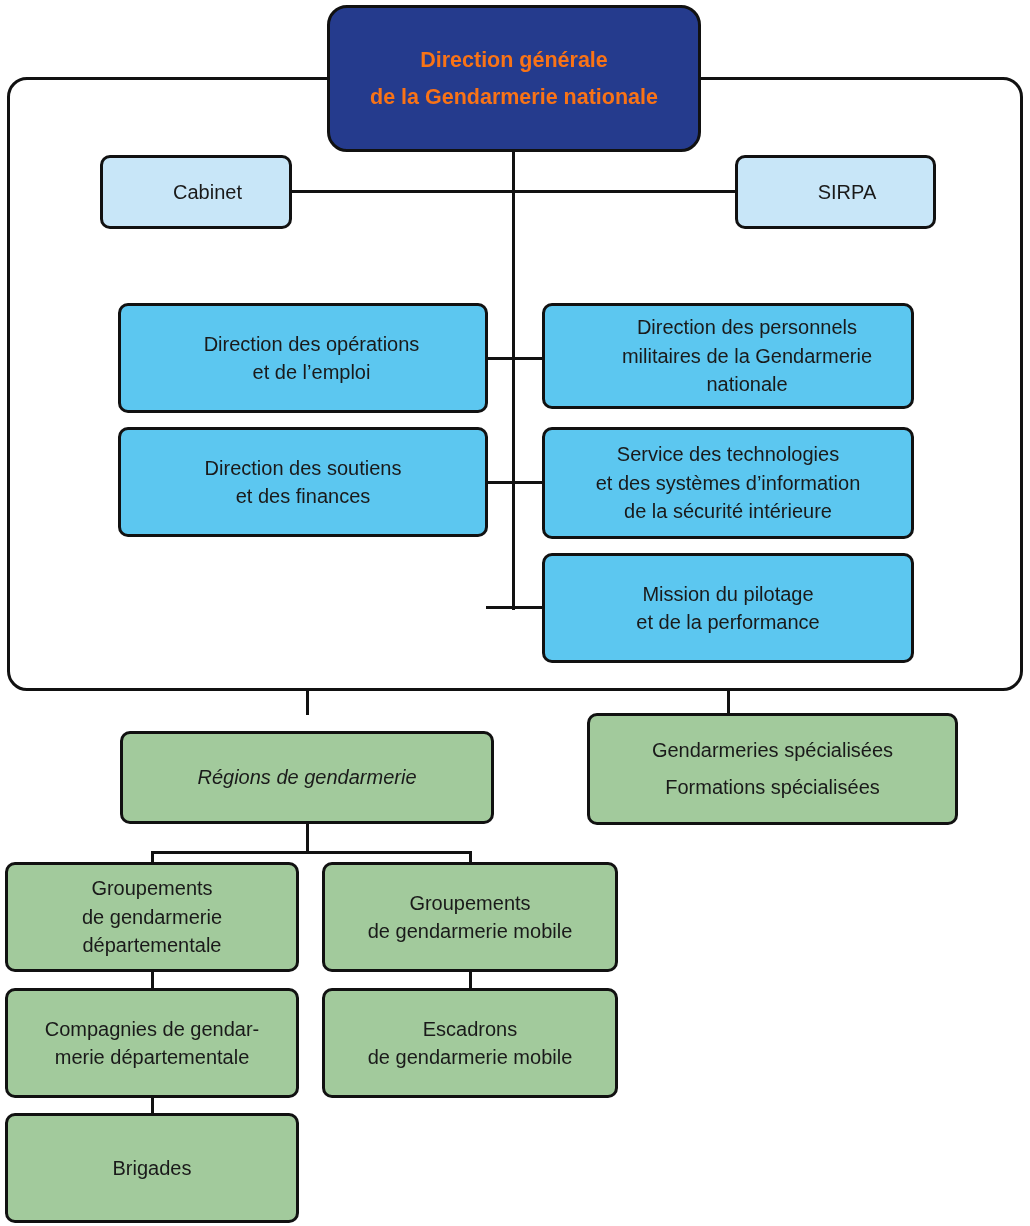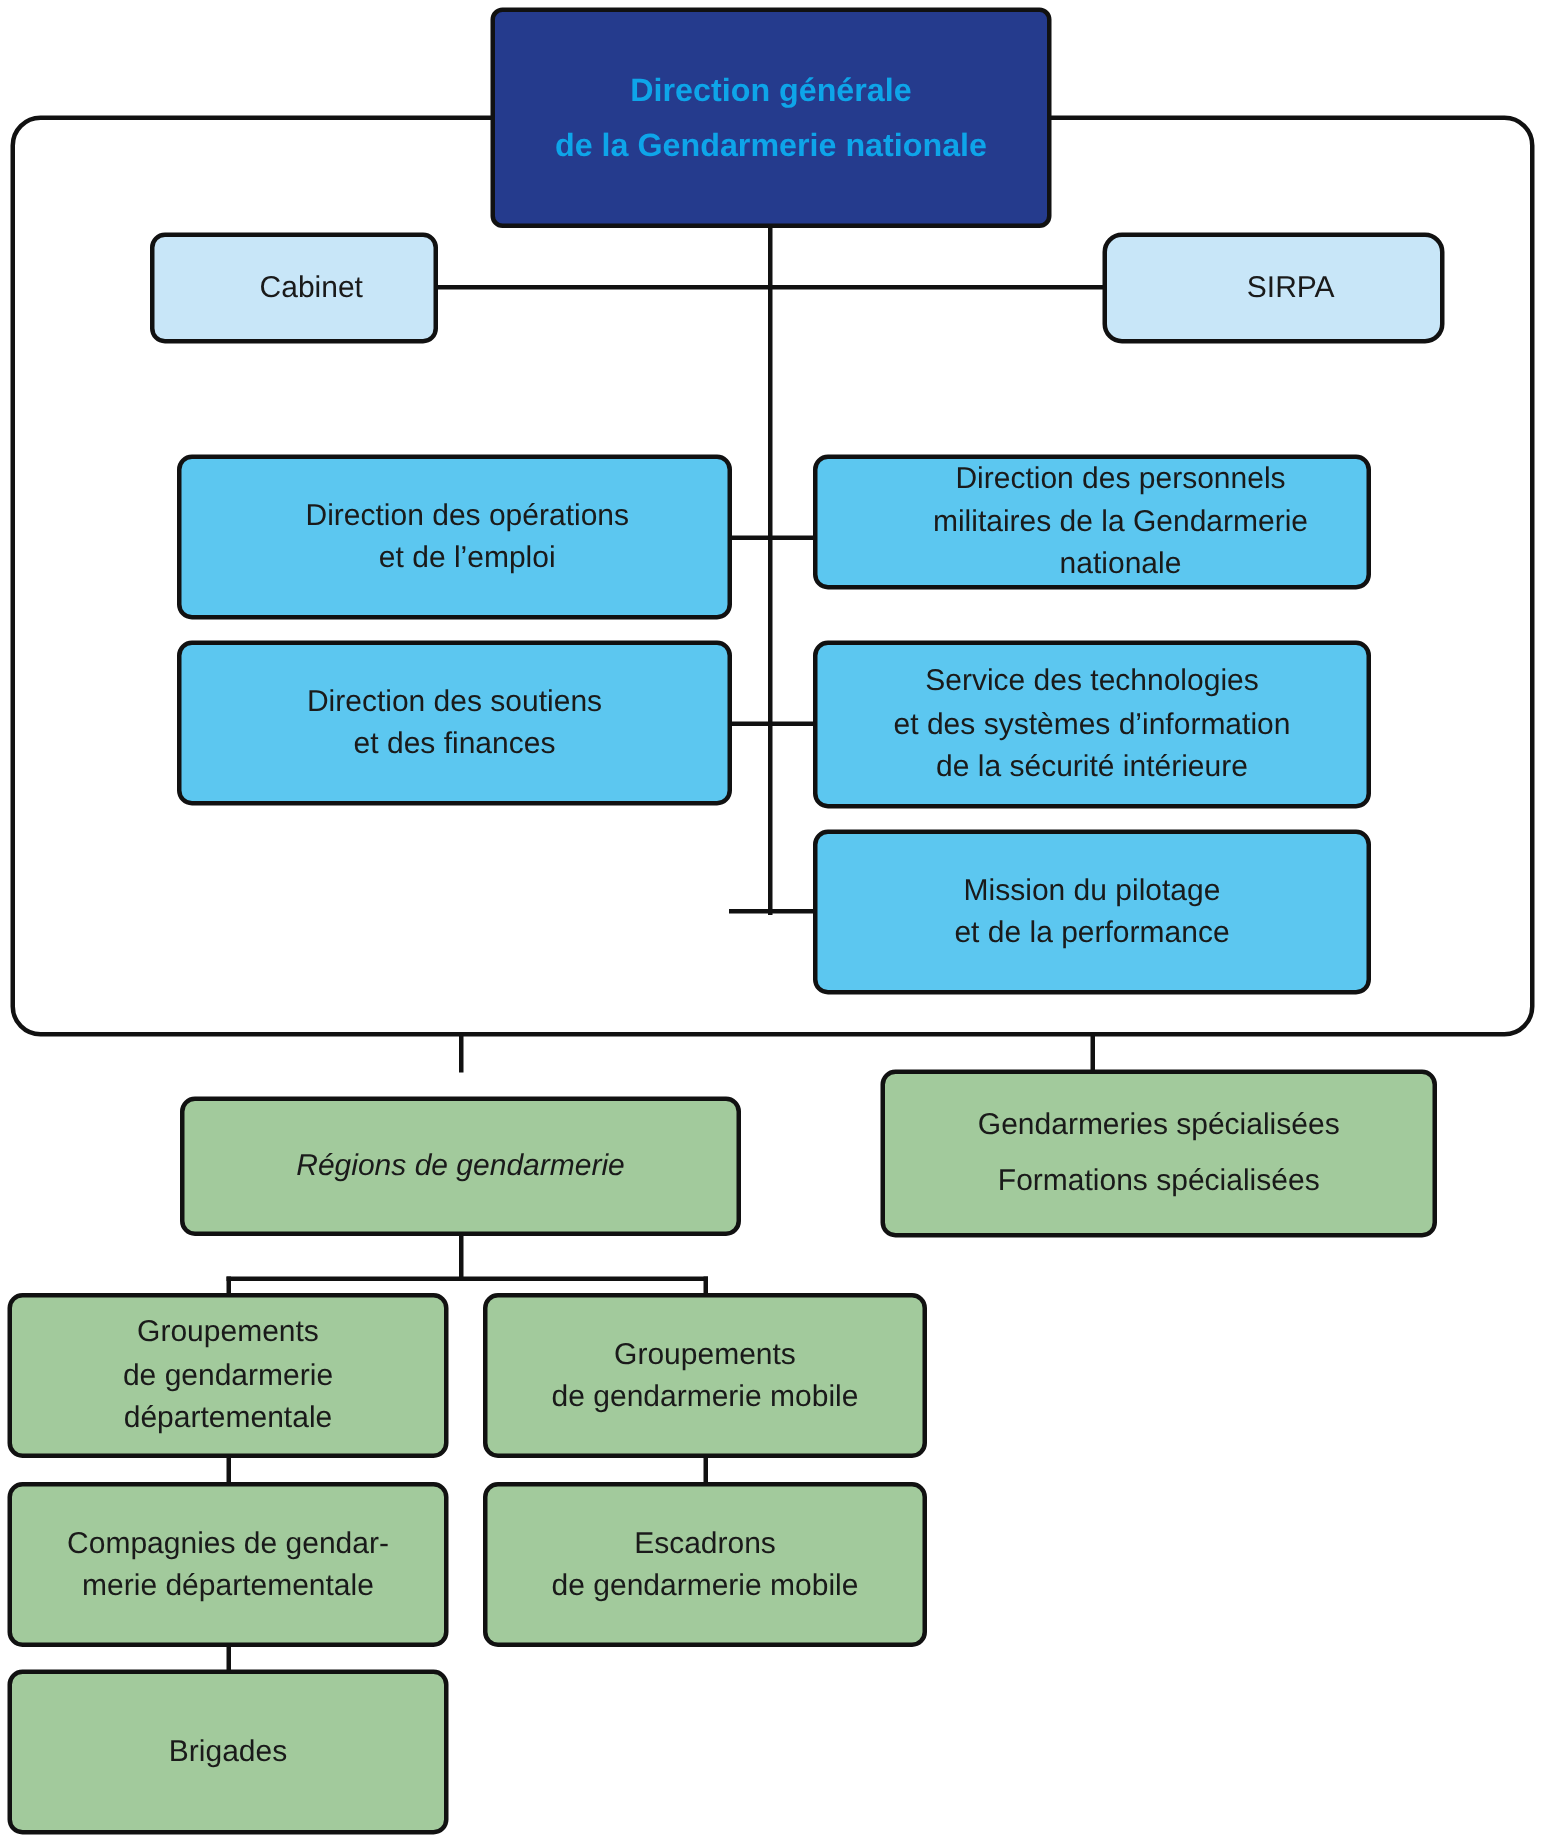--- a/index.html
+++ b/index.html
@@ -14,22 +14,22 @@
   .line{position:absolute;background:#111111;z-index:0;}
   .node{
     position:absolute;box-sizing:border-box;z-index:2;
     border:3px solid #111111;border-radius:10px;
     display:flex;align-items:center;justify-content:center;
     text-align:center;white-space:pre-line;
     font-size:20px;line-height:1.42;color:#1a1a1a;
     padding:4px 6px;
   }
   .root{
-    background:#253B8D;color:#0ea5e9;font-weight:bold;
-    font-size:21.5px;line-height:1.7;border-radius:8px;z-index:3;
+    background:#253B8D;color:#f97316;font-weight:bold;
+    font-size:21.5px;line-height:1.7;border-radius:20px;z-index:3;
   }
   .lightblue{background:#C8E6F8;padding-left:29px;}
   .blue{background:#5CC7F0;}
   .green{background:#A2CA9C;}
   .spaced{line-height:1.85;}
 </style>
 </head>
 <body>
 
 <div class="canvas">
@@ -48,25 +48,25 @@
   <div class="line" style="left:151px;top:851px;width:3px;height:13px;"></div>
   <div class="line" style="left:469px;top:851px;width:3px;height:13px;"></div>
   <div class="line" style="left:151px;top:970px;width:3px;height:20px;"></div>
   <div class="line" style="left:469px;top:970px;width:3px;height:20px;"></div>
   <div class="line" style="left:151px;top:1096px;width:3px;height:19px;"></div>
 
   <div class="node root" style="left:327px;top:5px;width:374px;height:147px;">Direction générale
 de la Gendarmerie nationale</div>
 
   <div class="node lightblue" style="left:100px;top:155px;width:192px;height:74px;">Cabinet</div>
-  <div class="node lightblue" style="left:735px;top:155px;width:228px;height:74px;border-radius:13px;">SIRPA</div>
+  <div class="node lightblue" style="left:735px;top:155px;width:201px;height:74px;">SIRPA</div>
 
   <div class="node blue" style="left:118px;top:303px;width:370px;height:110px;padding-left:23px;">Direction des opérations
 et de l’emploi</div>
-  <div class="node blue" style="left:542px;top:303px;width:372px;height:90px;padding-left:44px;">Direction des personnels
+  <div class="node blue" style="left:542px;top:303px;width:372px;height:106px;padding-left:44px;">Direction des personnels
 militaires de la Gendarmerie
 nationale</div>
   <div class="node blue" style="left:118px;top:427px;width:370px;height:110px;">Direction des soutiens
 et des finances</div>
   <div class="node blue" style="left:542px;top:427px;width:372px;height:112px;">Service des technologies
 et des systèmes d’information
 de la sécurité intérieure</div>
   <div class="node blue" style="left:542px;top:553px;width:372px;height:110px;">Mission du pilotage
 et de la performance</div>
 

